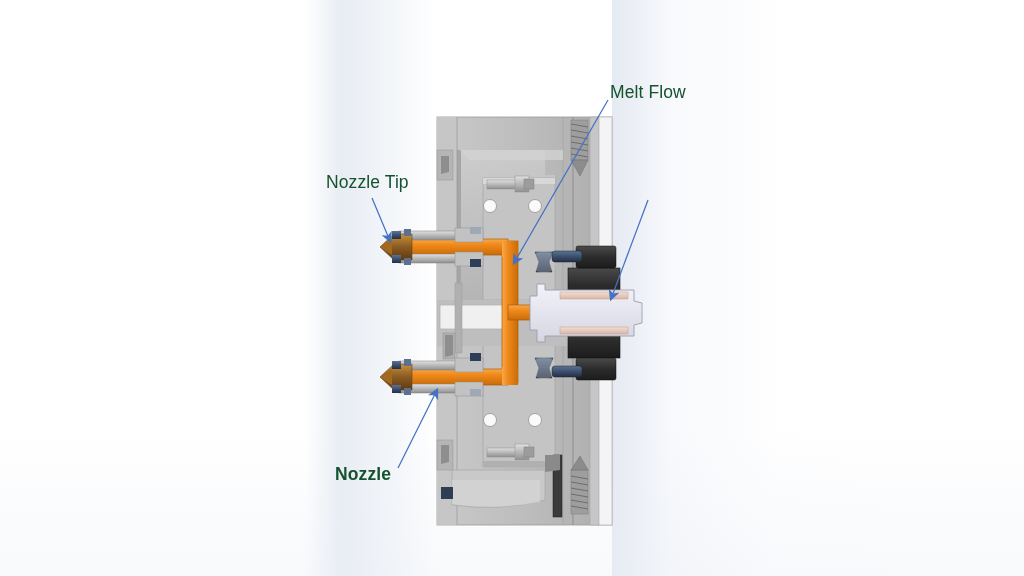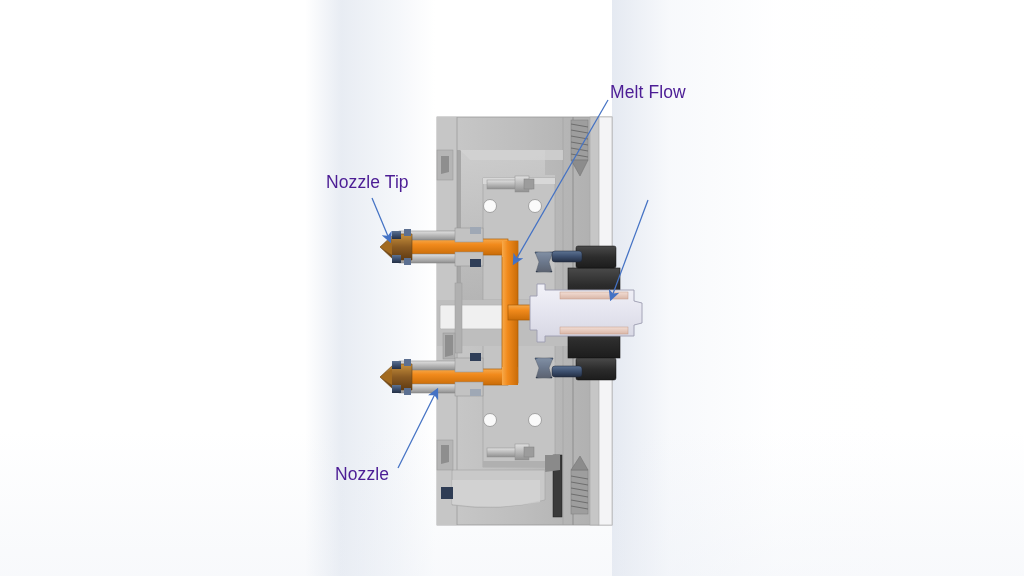--- a/index.html
+++ b/index.html
@@ -20,21 +20,21 @@
     background:linear-gradient(to right,rgba(232,236,243,.0) 0%,rgba(228,233,241,.85) 28%,rgba(236,240,246,.55) 70%,rgba(255,255,255,0) 100%);}
   .bg-band.right{left:612px;width:412px;
     background:linear-gradient(to right,rgba(226,231,240,.9) 0%,rgba(241,244,249,.55) 14%,rgba(252,253,255,.2) 40%,rgba(255,255,255,0) 70%);}
   .bg-band.bottom{left:0;top:430px;width:1024px;height:146px;
     background:linear-gradient(to bottom,rgba(255,255,255,0) 0%,rgba(234,238,245,.35) 100%);}
   .bg-band.topglow{left:330px;top:0;width:420px;height:240px;
     background:radial-gradient(ellipse at 30% 0%,rgba(255,255,255,.95) 0%,rgba(255,255,255,0) 70%);}
 
   .label{
     position:absolute;
-    color:#4c1d95;
+    color:#14532d;
     font-size:17.5px;
     line-height:20px;
     white-space:nowrap;
     letter-spacing:.1px;
   }
   svg.leaders{position:absolute;left:0;top:0;width:1024px;height:576px;pointer-events:none;}
   svg.cad{position:absolute;left:0;top:0;width:1024px;height:576px;}
 </style>
 </head>
 <body>
@@ -285,15 +285,15 @@
       <line x1="648" y1="200" x2="611" y2="299"></line>
       <line x1="398" y1="468" x2="437" y2="390"></line>
     </g>
   </svg>
 
   <div class="label" style="left:326px;top:172px;">Nozzle Tip</div>
 
   <div class="label" style="left:610px;top:82px;">Melt Flow</div>
 
 
-  <div class="label" style="left:335px;top:464px;">Nozzle</div>
+  <div class="label" style="left:335px;top:464px;font-weight:bold;">Nozzle</div>
 
 </div>
 
 </body></html>

